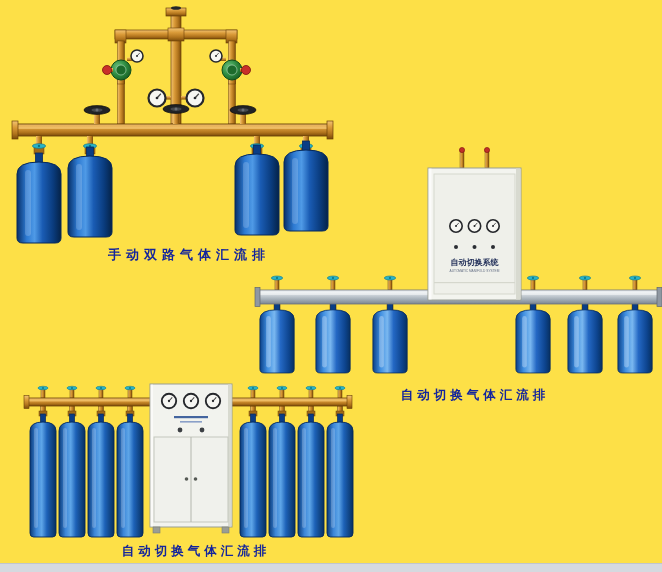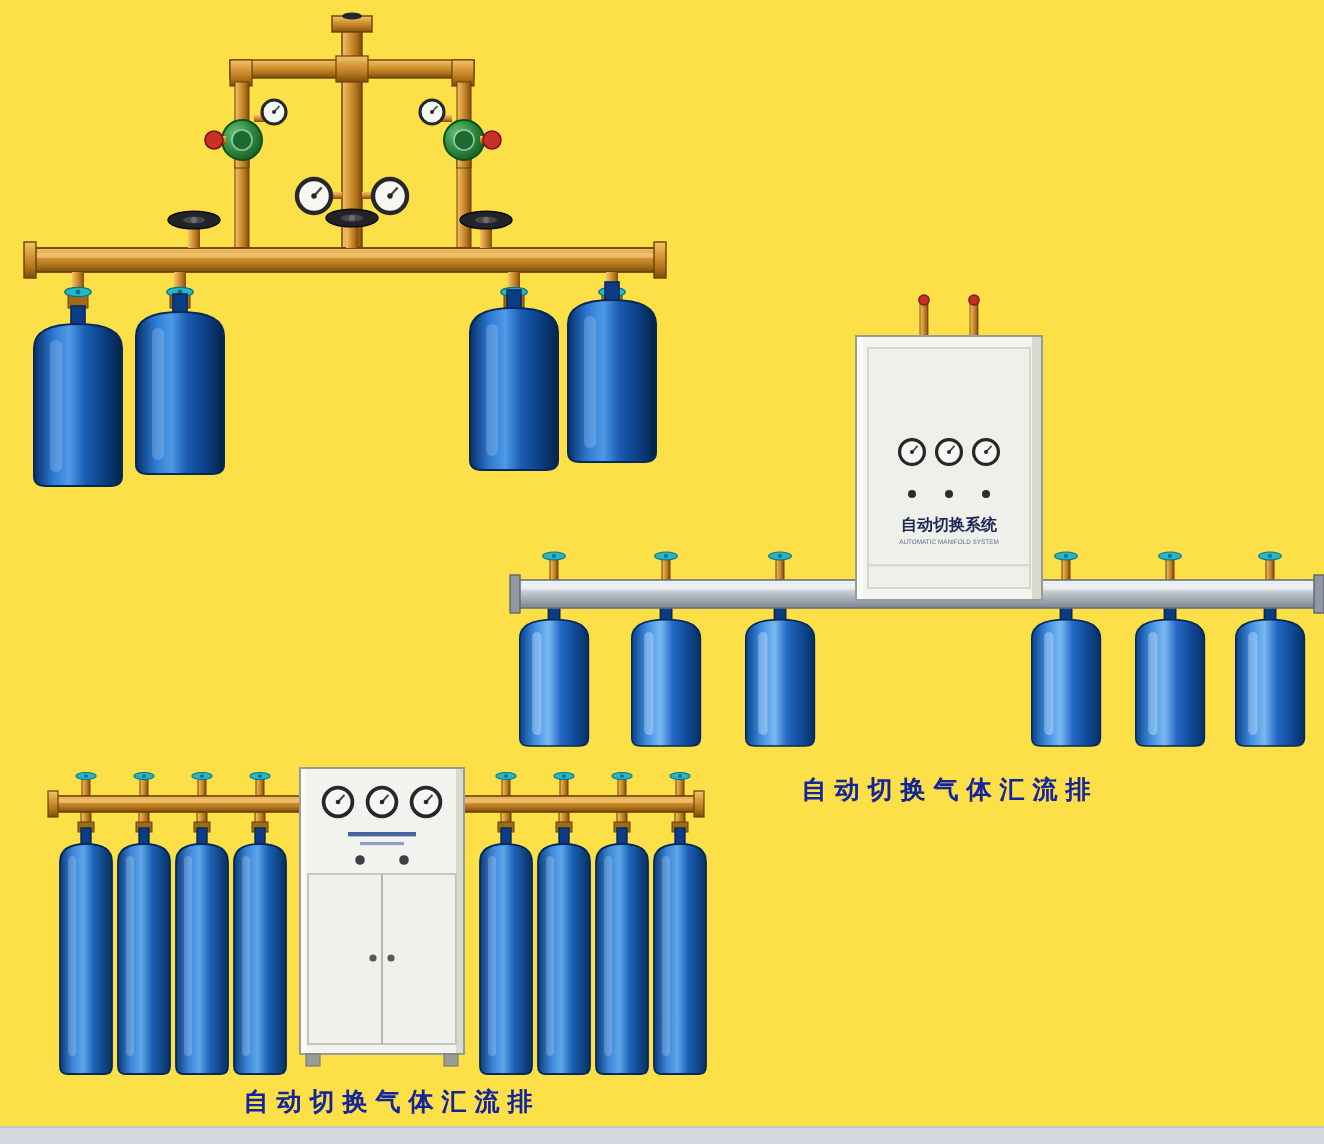--- a/index.html
+++ b/index.html
@@ -246,17 +246,18 @@
     <circle cx="182" cy="52" r="2.4" fill="#3c4044"></circle>
     <rect x="134" y="59" width="74" height="85" fill="#f0f1ec" stroke="#c4c7bd"></rect>
     <line x1="171" y1="59" x2="171" y2="144" stroke="#b4b7ae" stroke-width="1"></line>
     <circle cx="166.5" cy="101" r="1.8" fill="#565a55"></circle>
     <circle cx="175.5" cy="101" r="1.8" fill="#565a55"></circle>
     <rect x="133" y="149" width="7" height="6" fill="#9a9d95" stroke="#7b7e76" stroke-width="0.6"></rect>
     <rect x="202" y="149" width="7" height="6" fill="#9a9d95" stroke="#7b7e76" stroke-width="0.6"></rect>
   </g>
 </svg>
 
+<div class="caption" id="cap1">手动双路气体汇流排</div>
 <div class="caption" id="cap2">自动切换气体汇流排</div>
 <div class="caption" id="cap3">自动切换气体汇流排</div>
 <div id="bottom-strip"></div>
 
 </div>
 
 </body></html>

